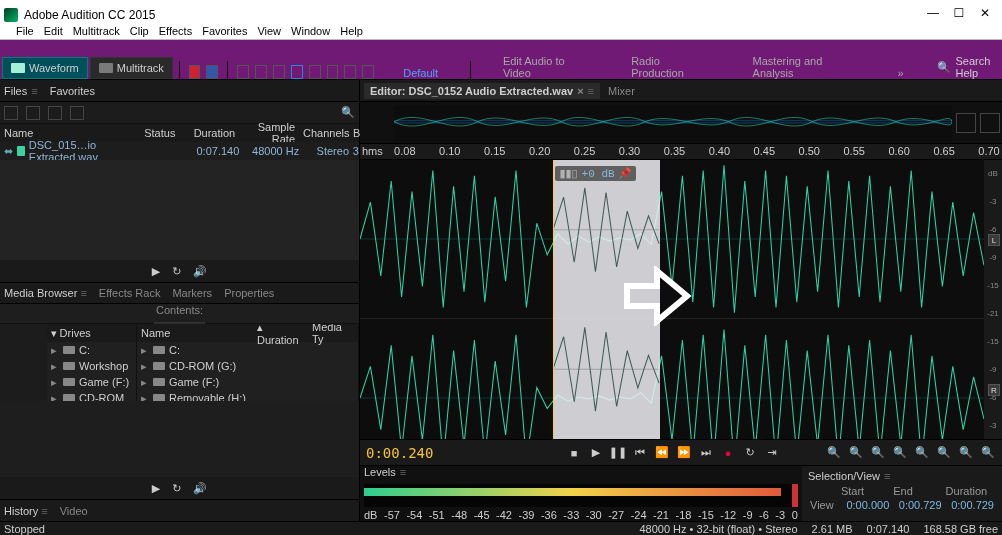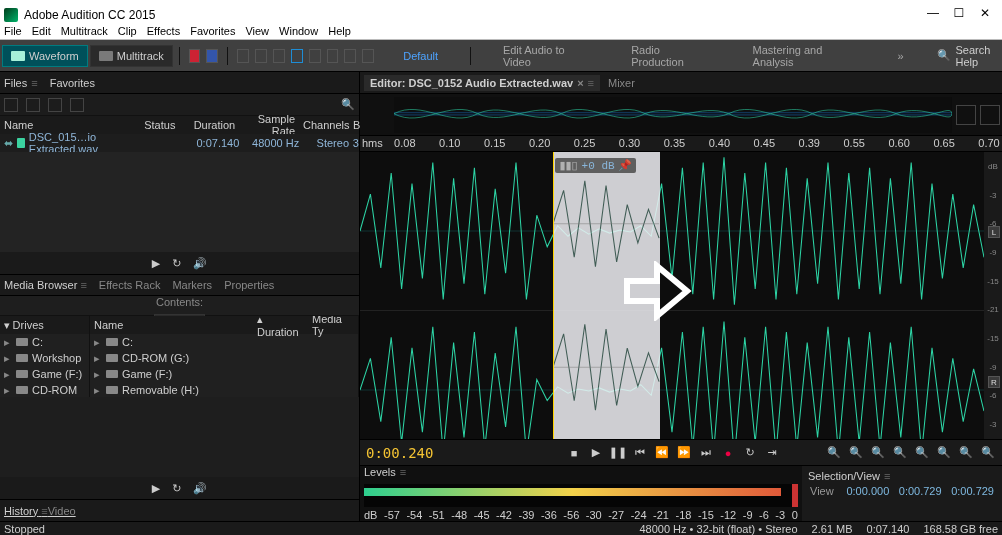--- a/index.html
+++ b/index.html
@@ -5,25 +5,25 @@
 * { margin: 0; padding: 0; box-sizing: border-box; font-family: "Segoe UI", Tahoma, sans-serif; font-size: 11px; color: #cfcfcf; user-select: none; }
 body { background: #1e1e1e; width: 1002px; height: 535px; overflow: hidden; display: flex; flex-direction: column; }
 
 
 .titlebar { height: 22px; background: #ffffff; display: flex; align-items: flex-end; padding: 0 4px; color: #000; }
 .titlebar .logo { width: 14px; height: 14px; background: linear-gradient(135deg,#003d1b,#00b36b); margin-right: 6px; border-radius: 2px; }
 .titlebar .title { flex: 1; font-size: 12px; color: #000; }
 .titlebar .winbtn { width: 26px; height: 18px; display: flex; align-items: center; justify-content: center; font-size: 12px; color: #000; cursor: pointer; }
 
 
-.menubar { height: 18px; background: #ffffff; display: flex; align-items: center; padding: 0 4px; gap: 10px; border-bottom: 1px solid #bbb; }
+.menubar { height: 18px; background: #ffffff; display: flex; align-items: center; padding: 0 16px; gap: 10px; border-bottom: 1px solid #bbb; }
 .menubar span { color: #000; font-size: 11px; cursor: pointer; }
 
 
-.toolbar { height: 32px; background: #404040; display: flex; align-items: center; border-bottom: 1px solid #000; }
+.toolbar { height: 40px; background: #701a75; display: flex; align-items: flex-end; border-bottom: 1px solid #000; }
 .toolbar .viewbtn { display: flex; align-items: center; gap: 4px; height: 22px; padding: 0 8px; margin-left: 2px; border: 1px solid #333; background: #2a2a2a; cursor: pointer; }
 .viewbtn.active { background: #00505a; border-color: #007c80; }
 .viewbtn .vicon { width: 14px; height: 10px; background: #5fe8c2; border-radius: 1px; }
 .viewbtn.active .vicon { background: #a7f0d8; }
 .toolbar .sep { width: 1px; height: 18px; background: #111; margin: 0 6px; }
 .toolbar .tbicon { width: 14px; height: 14px; border: 1px solid #555; margin: 0 3px; cursor: pointer; }
 .toolbar .preset { color: #a7a7a7; margin: 0 26px; cursor: pointer; }
 .toolbar .preset.active { color: #4da3ff; }
 .toolbar .spacer { flex: 1; }
 .toolbar .search { color: #bbb; margin-left: 8px; display:flex; align-items:center; gap:4px; }
@@ -51,28 +51,28 @@
 .wavico{width:10px;height:10px;background:#3bd2a0;border-radius:1px;}
 .playicons{height:22px;display:flex;align-items:center;justify-content:center;gap:12px;background:#1a1a1a;}
 .playicons .pib{color:#ccc;cursor:pointer;}
 
 .media-tabs{display:flex;height:22px;align-items:center;gap:12px;padding:0 4px;background:#1a1a1a;border-top:1px solid #000;border-bottom:1px solid #000;}
 .media-tabs .tab{color:#888;cursor:pointer;}
 .media-tabs .tab.active{color:#ddd;}
 .contents-row{display:flex;height:20px;align-items:center;padding:0 4px;gap:6px;background:#1e1e1e;border-bottom:1px solid #111;flex-direction:column;}
 .contents-row .label{color:#888;}
 .contents-row select{background:#2a2a2a;border:1px solid #333;color:#ccc;font-size:10px;height:16px;}
-.media-cols{display:flex;flex:1;min-height:0;}
+.media-cols{display:flex;flex:1;min-height:0;padding-left:47px;}
 .media-pane{flex:1;background:#202020;border-right:1px solid #111;overflow:hidden;}
 .media-pane .hdr{display:flex;height:18px;background:#1a1a1a;align-items:center;font-size:10px;color:#aaa;}
 .media-pane .hdr div{padding:0 4px;}
 .tree-item{display:flex;align-items:center;height:16px;padding-left:4px;gap:4px;font-size:10px;color:#ccc;cursor:pointer;}
 .tree-item .arrow{width:8px;color:#888;}
 .tree-item .dricon{width:12px;height:8px;background:#888;border-radius:1px;}
-.history-tabs{display:flex;height:22px;align-items:center;gap:0;padding:0 4px;background:#1a1a1a;border-top:1px solid #000;text-decoration:underline;}
+.history-tabs{display:flex;height:22px;align-items:center;gap:12px;padding:0 4px;background:#1a1a1a;border-top:1px solid #000;}
 .history-tabs .tab{color:#888;}
 .history-tabs .tab.active{color:#ddd;}
 
 
 .editorcol { flex:1; display:flex; flex-direction:column; min-width:0; }
 
 .edtabs{height:22px;display:flex;align-items:center;background:#1a1a1a;padding:0 4px;gap:8px;border-bottom:1px solid #000;}
 .edtabs .etab{color:#ddd;background:#2a2a2a;padding:2px 6px;display:flex;gap:4px;align-items:center;cursor:pointer;}
 .edtabs .etab span{font-weight:bold;}
 .edtabs .etab .x{color:#888;}
@@ -386,21 +386,21 @@
         <div class="tick" style="left:47%">
             <span>0.35</span>
           </div>
         <div class="tick" style="left:54%">
             <span>0.40</span>
           </div>
         <div class="tick" style="left:61%">
             <span>0.45</span>
           </div>
         <div class="tick" style="left:68%">
-            <span>0.39</span>
+            <span>0.50</span>
           </div>
         <div class="tick" style="left:75%">
             <span>0.55</span>
           </div>
         <div class="tick" style="left:82%">
             <span>0.60</span>
           </div>
         <div class="tick" style="left:89%">
             <span>0.65</span>
           </div>
@@ -509,41 +509,47 @@
         <div class="scale" id="lvscale">
             <span>dB</span>
             <span>-57</span>
             <span>-54</span>
             <span>-51</span>
             <span>-48</span>
             <span>-45</span>
             <span>-42</span>
             <span>-39</span>
             <span>-36</span>
-            <span>-56</span>
+            <span>-33</span>
             <span>-30</span>
             <span>-27</span>
             <span>-24</span>
             <span>-21</span>
             <span>-18</span>
             <span>-15</span>
             <span>-12</span>
             <span>-9</span>
             <span>-6</span>
             <span>-3</span>
             <span>0</span>
           </div>
       </div>
       <div class="selview">
         <div class="svhdr">
             <span>Selection/View</span>
             <span style="color:#666">≡</span>
           </div>
         <table>
           <tbody>
+              <tr>
+                <td></td>
+                <td class="lab">Start</td>
+                <td class="lab">End</td>
+                <td class="lab">Duration</td>
+              </tr>
           <tr>
                 <td class="lab">View</td>
               <td class="val">0:00.000</td>
               <td class="val">0:00.729</td>
               <td class="val">0:00.729</td>
               </tr>
         </tbody>
           </table>
       </div>
     </div>

